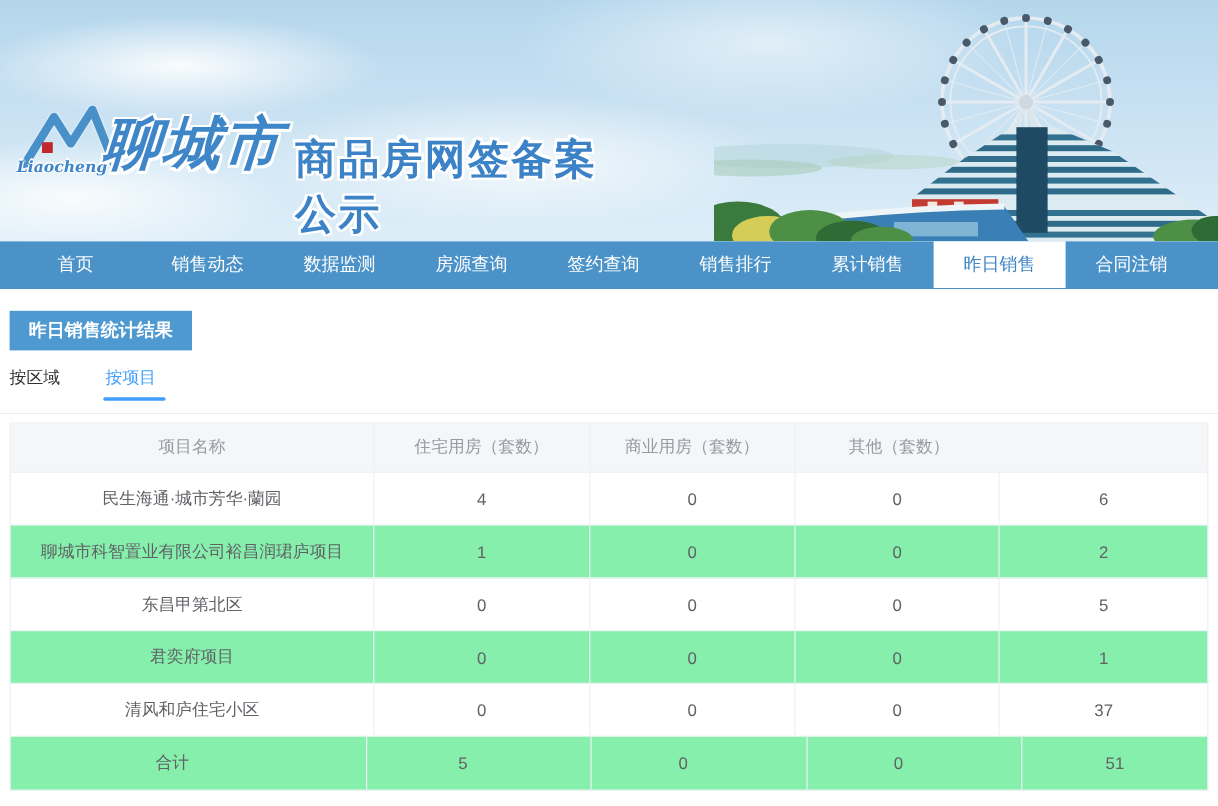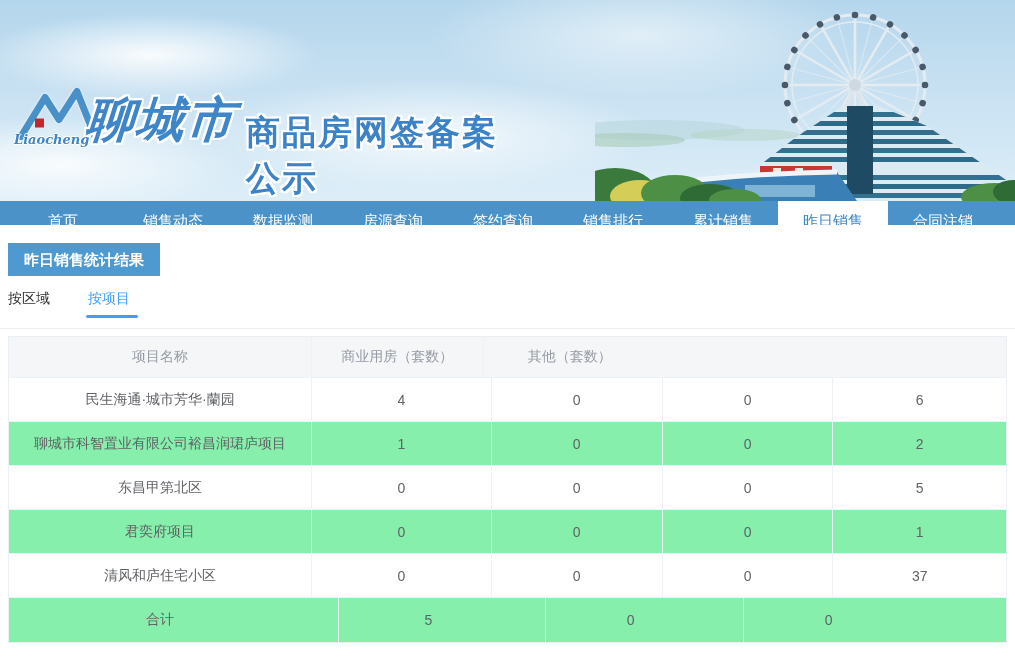--- a/index.html
+++ b/index.html
@@ -23,21 +23,21 @@
   .city-name { position:absolute; left:86px; top:48px;
     font-family:"Liberation Serif","DejaVu Serif",serif; font-style:italic; font-weight:bold;
     font-size:48px; letter-spacing:2px; color:#3f86c9; transform:skewX(-4deg);
     text-shadow:-2px 0 #fff,2px 0 #fff,0 -2px #fff,0 2px #fff,-2px -2px #fff,2px 2px #fff,2px -2px #fff,-2px 2px #fff; }
   .site-title { position:absolute; left:246px; top:70px;
     font-weight:bold; font-size:34px; letter-spacing:2px; color:#3c82c6;
     text-shadow:-2px 0 #fff,2px 0 #fff,0 -2px #fff,0 2px #fff,-2px -2px #fff,2px 2px #fff,2px -2px #fff,-2px 2px #fff; }
   .cityscape { position:absolute; right:0; top:0; }
 
   
-  .nav { display:flex; width:1015px; height:24px; background:#4b92c8; padding-left:8px; }
+  .nav { display:flex; width:1015px; height:40px; background:#4b92c8; padding-left:8px; }
   .nav-item { width:110px; height:39px; line-height:39px; text-align:center;
     color:#fff; font-size:15px; cursor:pointer; }
   .nav-item.active { background:#fff; color:#3e86c4; }
 
   
   .content { position:relative; width:1015px; background:#fff; }
   .section-bar { position:relative; height:51px;font-weight:bold; }
   .section-badge { position:absolute; left:8px; top:18px; height:33px; line-height:33px;
     padding:0 16px; background:#4e9ad0; color:#fff; font-size:15px; }
   .current-date { position:absolute; right:10px; top:24px; font-size:15px; color:#333; }
@@ -197,20 +197,21 @@
 
   <div class="subtabs">
     <div class="subtab t0">按区域</div>
     <div class="subtab t1 active">按项目</div>
     <div class="subtab-underline"></div>
   </div>
 
   <div class="table-wrap">
     <div class="t-row t-head">
       <div class="t-cell c1">项目名称</div>
+      <div class="t-cell c2">住宅用房（套数）</div>
       <div class="t-cell c3">商业用房（套数）</div>
       <div class="t-cell c5">其他（套数）</div>
     </div>
 
     <div class="t-row t-body-row">
       <div class="t-cell c1">民生海通·城市芳华·蘭园</div>
       <div class="t-cell c2">4</div>
       <div class="t-cell c3">0</div>
       <div class="t-cell c4">0</div>
       <div class="t-cell c5">6</div>
@@ -241,15 +242,16 @@
       <div class="t-cell c2">0</div>
       <div class="t-cell c3">0</div>
       <div class="t-cell c4">0</div>
       <div class="t-cell c5">37</div>
     </div>
     <div class="t-row t-body-row alt">
       <div class="t-cell c1">合计</div>
       <div class="t-cell c2">5</div>
       <div class="t-cell c3">0</div>
       <div class="t-cell c4">0</div>
+      <div class="t-cell c5">51</div>
     </div>
   </div>
 </div>
 
 </body></html>

